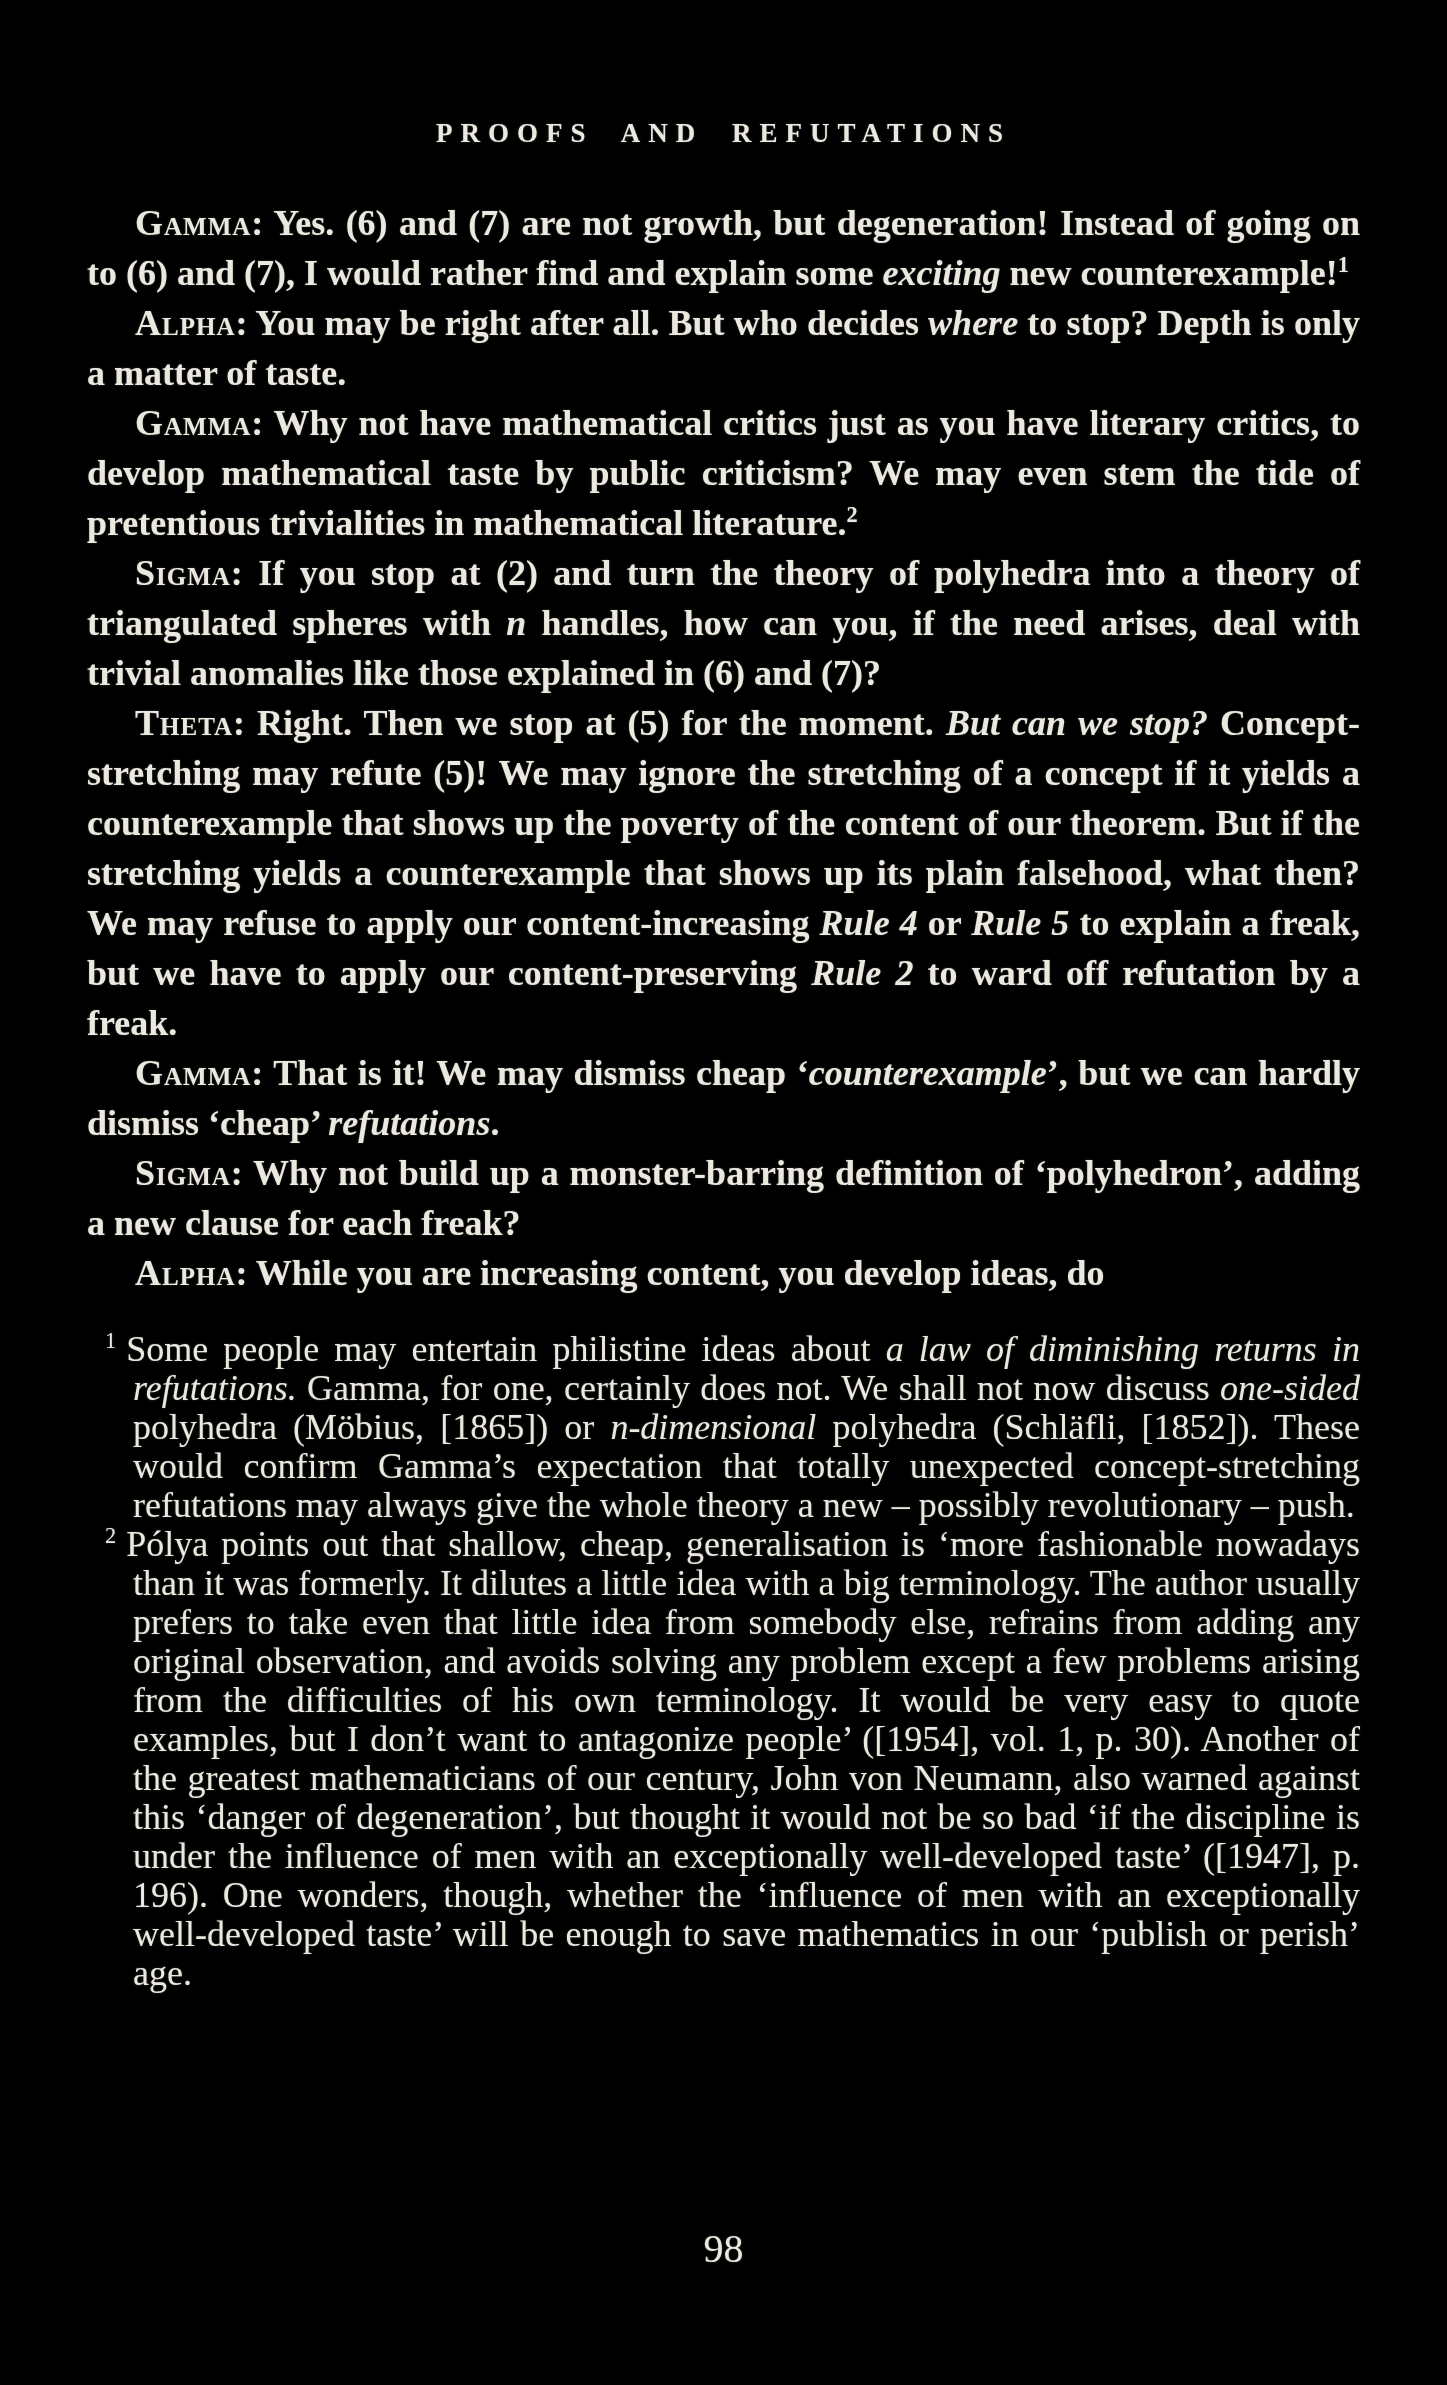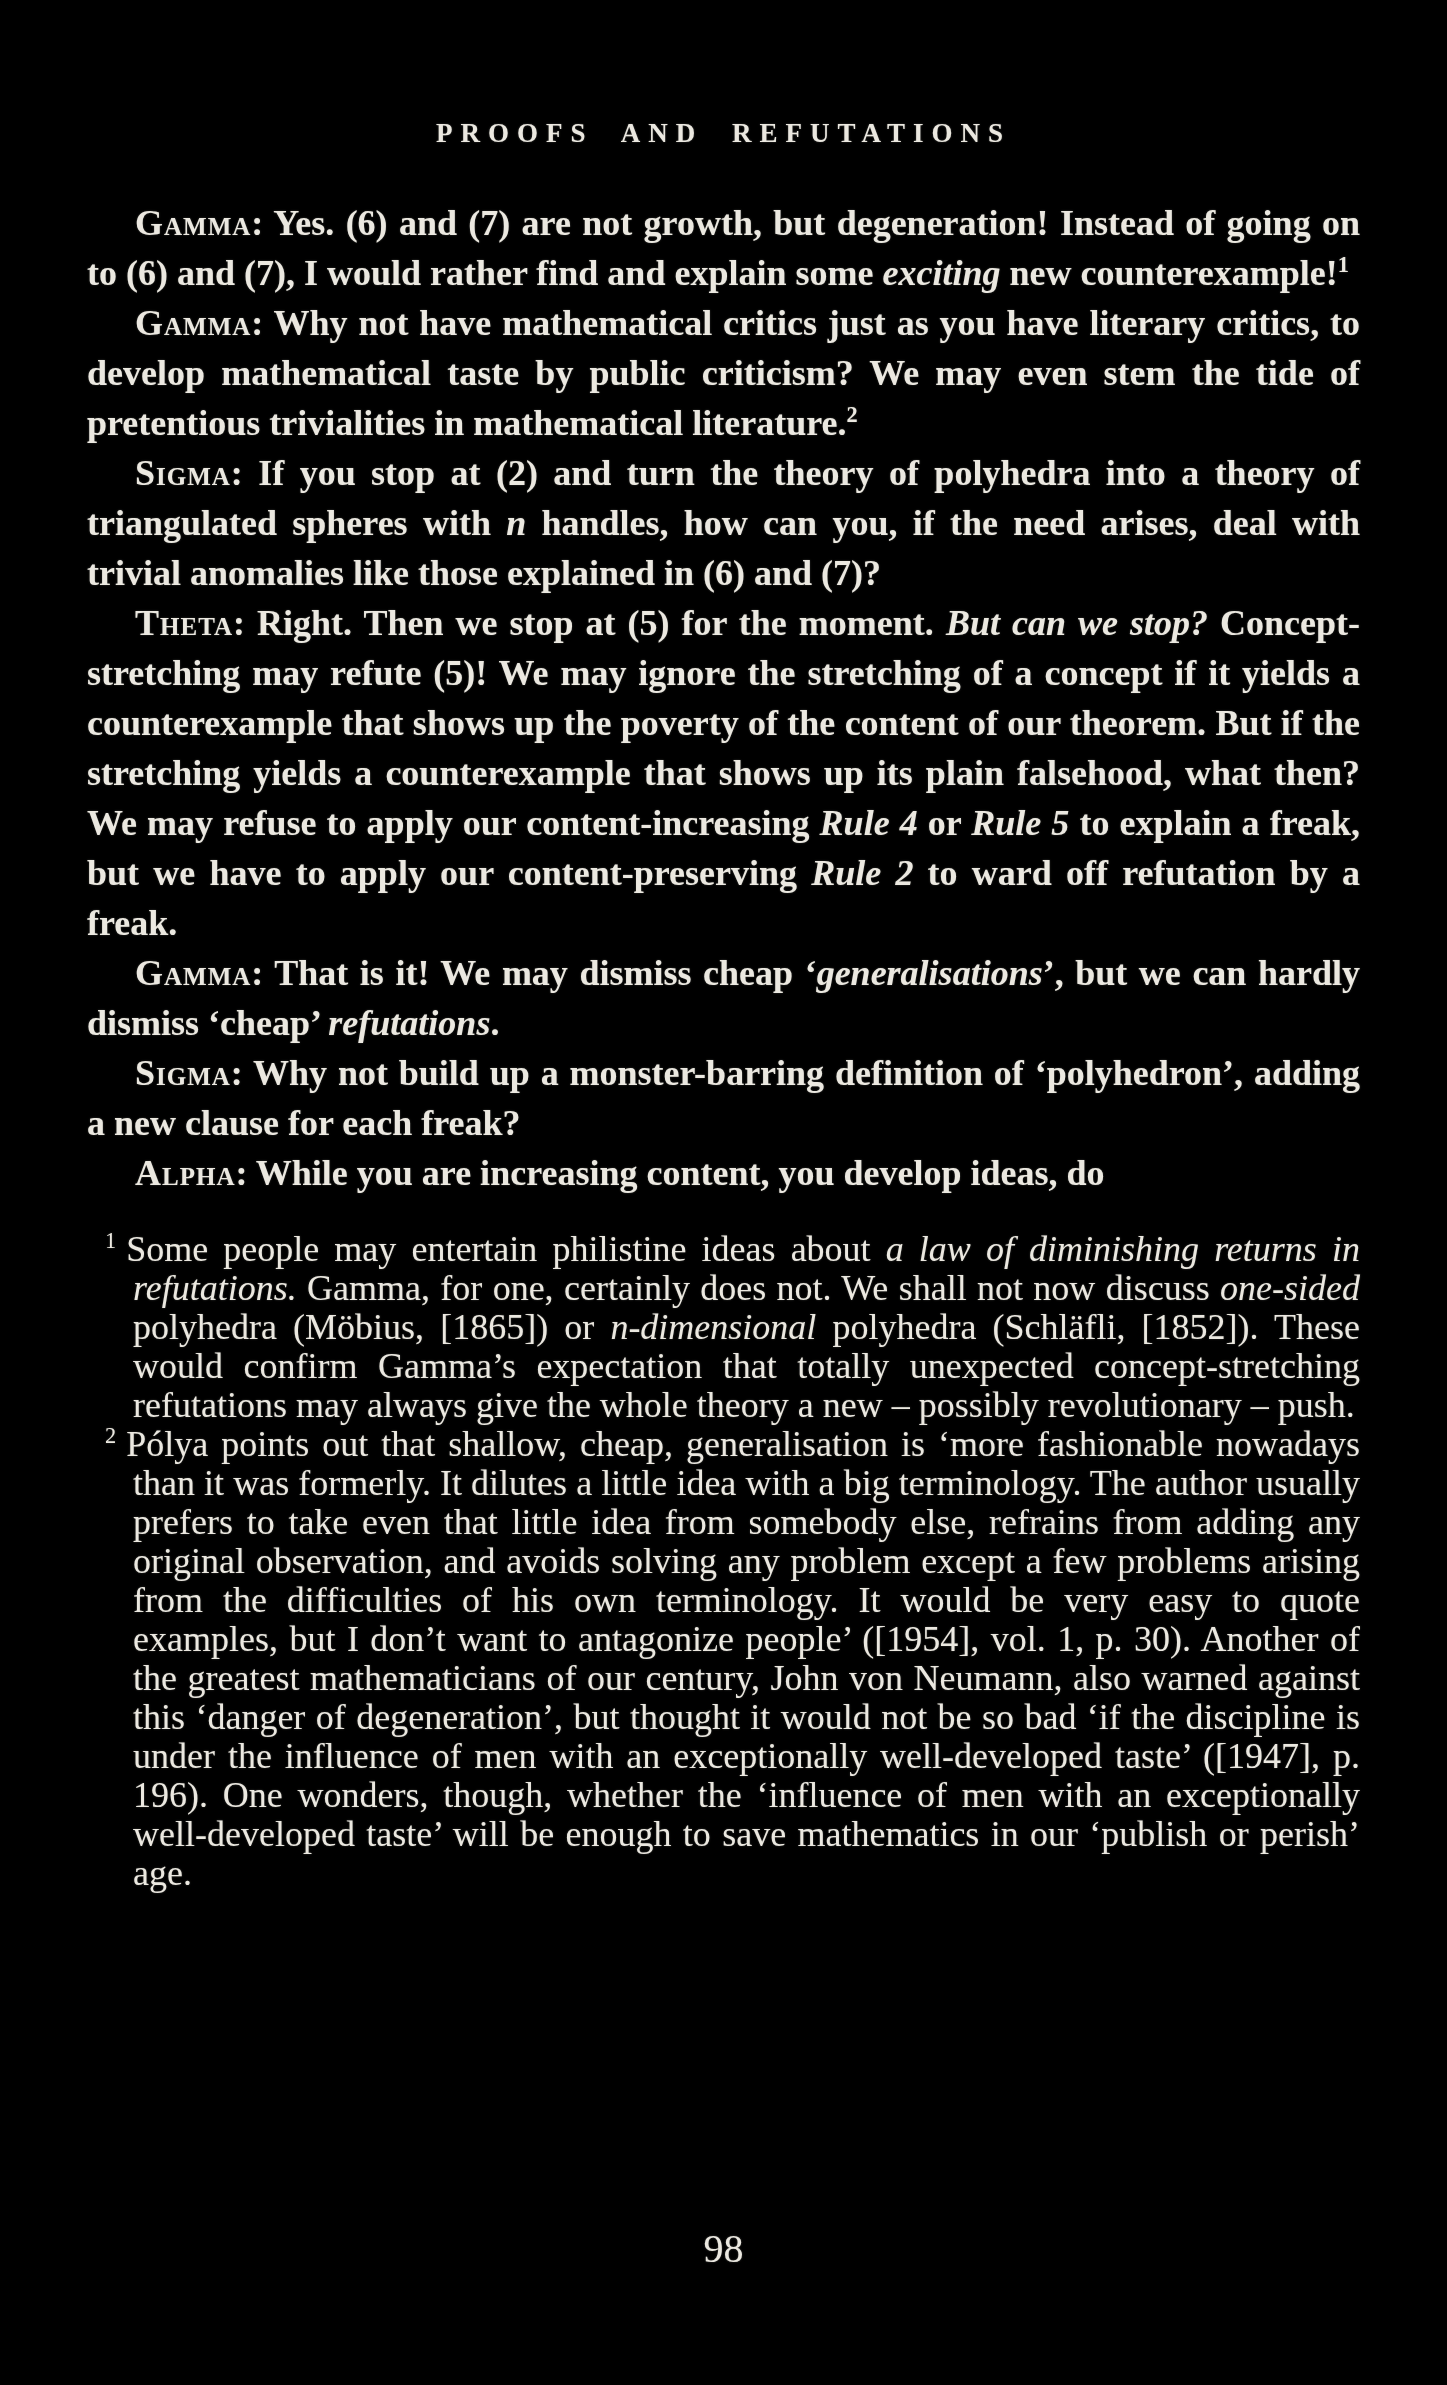--- a/index.html
+++ b/index.html
@@ -72,24 +72,25 @@
   }
 </style>
 </head>
 <body>
 
 <div class="page">
   <div class="running-header">PROOFS AND REFUTATIONS</div>
 
   <div class="body-text" id="dialogue">
       <p><span class="sc">Gamma</span><span>: Yes. (6) and (7) are not growth, but degeneration! Instead of going on to (6) and (7), I would rather find and explain some </span><em>exciting</em><span> new counterexample!</span><sup class="fn-ref">1</sup></p>
+      <p><span class="sc">Alpha</span><span>: You may be right after all. But who decides </span><em>where</em><span> to stop? Depth is only a matter of taste.</span></p>
       <p><span class="sc">Gamma</span><span>: Why not have mathematical critics just as you have literary critics, to develop mathematical taste by public criticism? We may even stem the tide of pretentious trivialities in mathematical literature.</span><sup class="fn-ref">2</sup></p>
       <p><span class="sc">Sigma</span><span>: If you stop at (2) and turn the theory of polyhedra into a theory of triangulated spheres with </span><em>n</em><span> handles, how can you, if the need arises, deal with trivial anomalies like those explained in (6) and (7)?</span></p>
       <p><span class="sc">Theta</span><span>: Right. Then we stop at (5) for the moment. </span><em>But can we stop?</em><span> Concept-stretching may refute (5)! We may ignore the stretching of a concept if it yields a counterexample that shows up the poverty of the content of our theorem. But if the stretching yields a counterexample that shows up its plain falsehood, what then? We may refuse to apply our content-increasing </span><em>Rule 4</em><span> or </span><em>Rule 5</em><span> to explain a freak, but we have to apply our content-preserving </span><em>Rule 2</em><span> to ward off refutation by a freak.</span></p>
-      <p><span class="sc">Gamma</span><span>: That is it! We may dismiss cheap ‘</span><em>generalisations</em><span>’, but we can hardly dismiss ‘cheap’ </span><em>refutations</em><span>.</span></p>
+      <p><span class="sc">Gamma</span><span>: That is it! We may dismiss cheap ‘</span><em>counterexample</em><span>’, but we can hardly dismiss ‘cheap’ </span><em>refutations</em><span>.</span></p>
       <p><span class="sc">Sigma</span><span>: Why not build up a monster-barring definition of ‘polyhedron’, adding a new clause for each freak?</span></p>
       <p><span class="sc">Alpha</span><span>: While you are increasing content, you develop ideas, do</span></p>
     </div>
 
   <div class="footnotes" id="footnotes">
       <p class="footnote"><sup class="fn-marker">1</sup><span>Some people may entertain philistine ideas about </span><em>a law of diminishing returns in refutations.</em><span> Gamma, for one, certainly does not. We shall not now discuss </span><em>one-sided</em><span> polyhedra (Möbius, [1865]) or </span><em>n-dimensional</em><span> polyhedra (Schläfli, [1852]). These would confirm Gamma’s expectation that totally unexpected concept-stretching refutations may always give the whole theory a new – possibly revolutionary – push.</span></p>
       <p class="footnote"><sup class="fn-marker">2</sup><span>Pólya points out that shallow, cheap, generalisation is ‘more fashionable nowadays than it was formerly. It dilutes a little idea with a big terminology. The author usually prefers to take even that little idea from somebody else, refrains from adding any original observation, and avoids solving any problem except a few problems arising from the difficulties of his own terminology. It would be very easy to quote examples, but I don’t want to antagonize people’ ([1954], vol. 1, p. 30). Another of the greatest mathematicians of our century, John von Neumann, also warned against this ‘danger of degeneration’, but thought it would not be so bad ‘if the discipline is under the influence of men with an exceptionally well-developed taste’ ([1947], p. 196). One wonders, though, whether the ‘influence of men with an exceptionally well-developed taste’ will be enough to save mathematics in our ‘publish or perish’ age.</span></p>
     </div>
 
   <div class="page-number">98</div>

